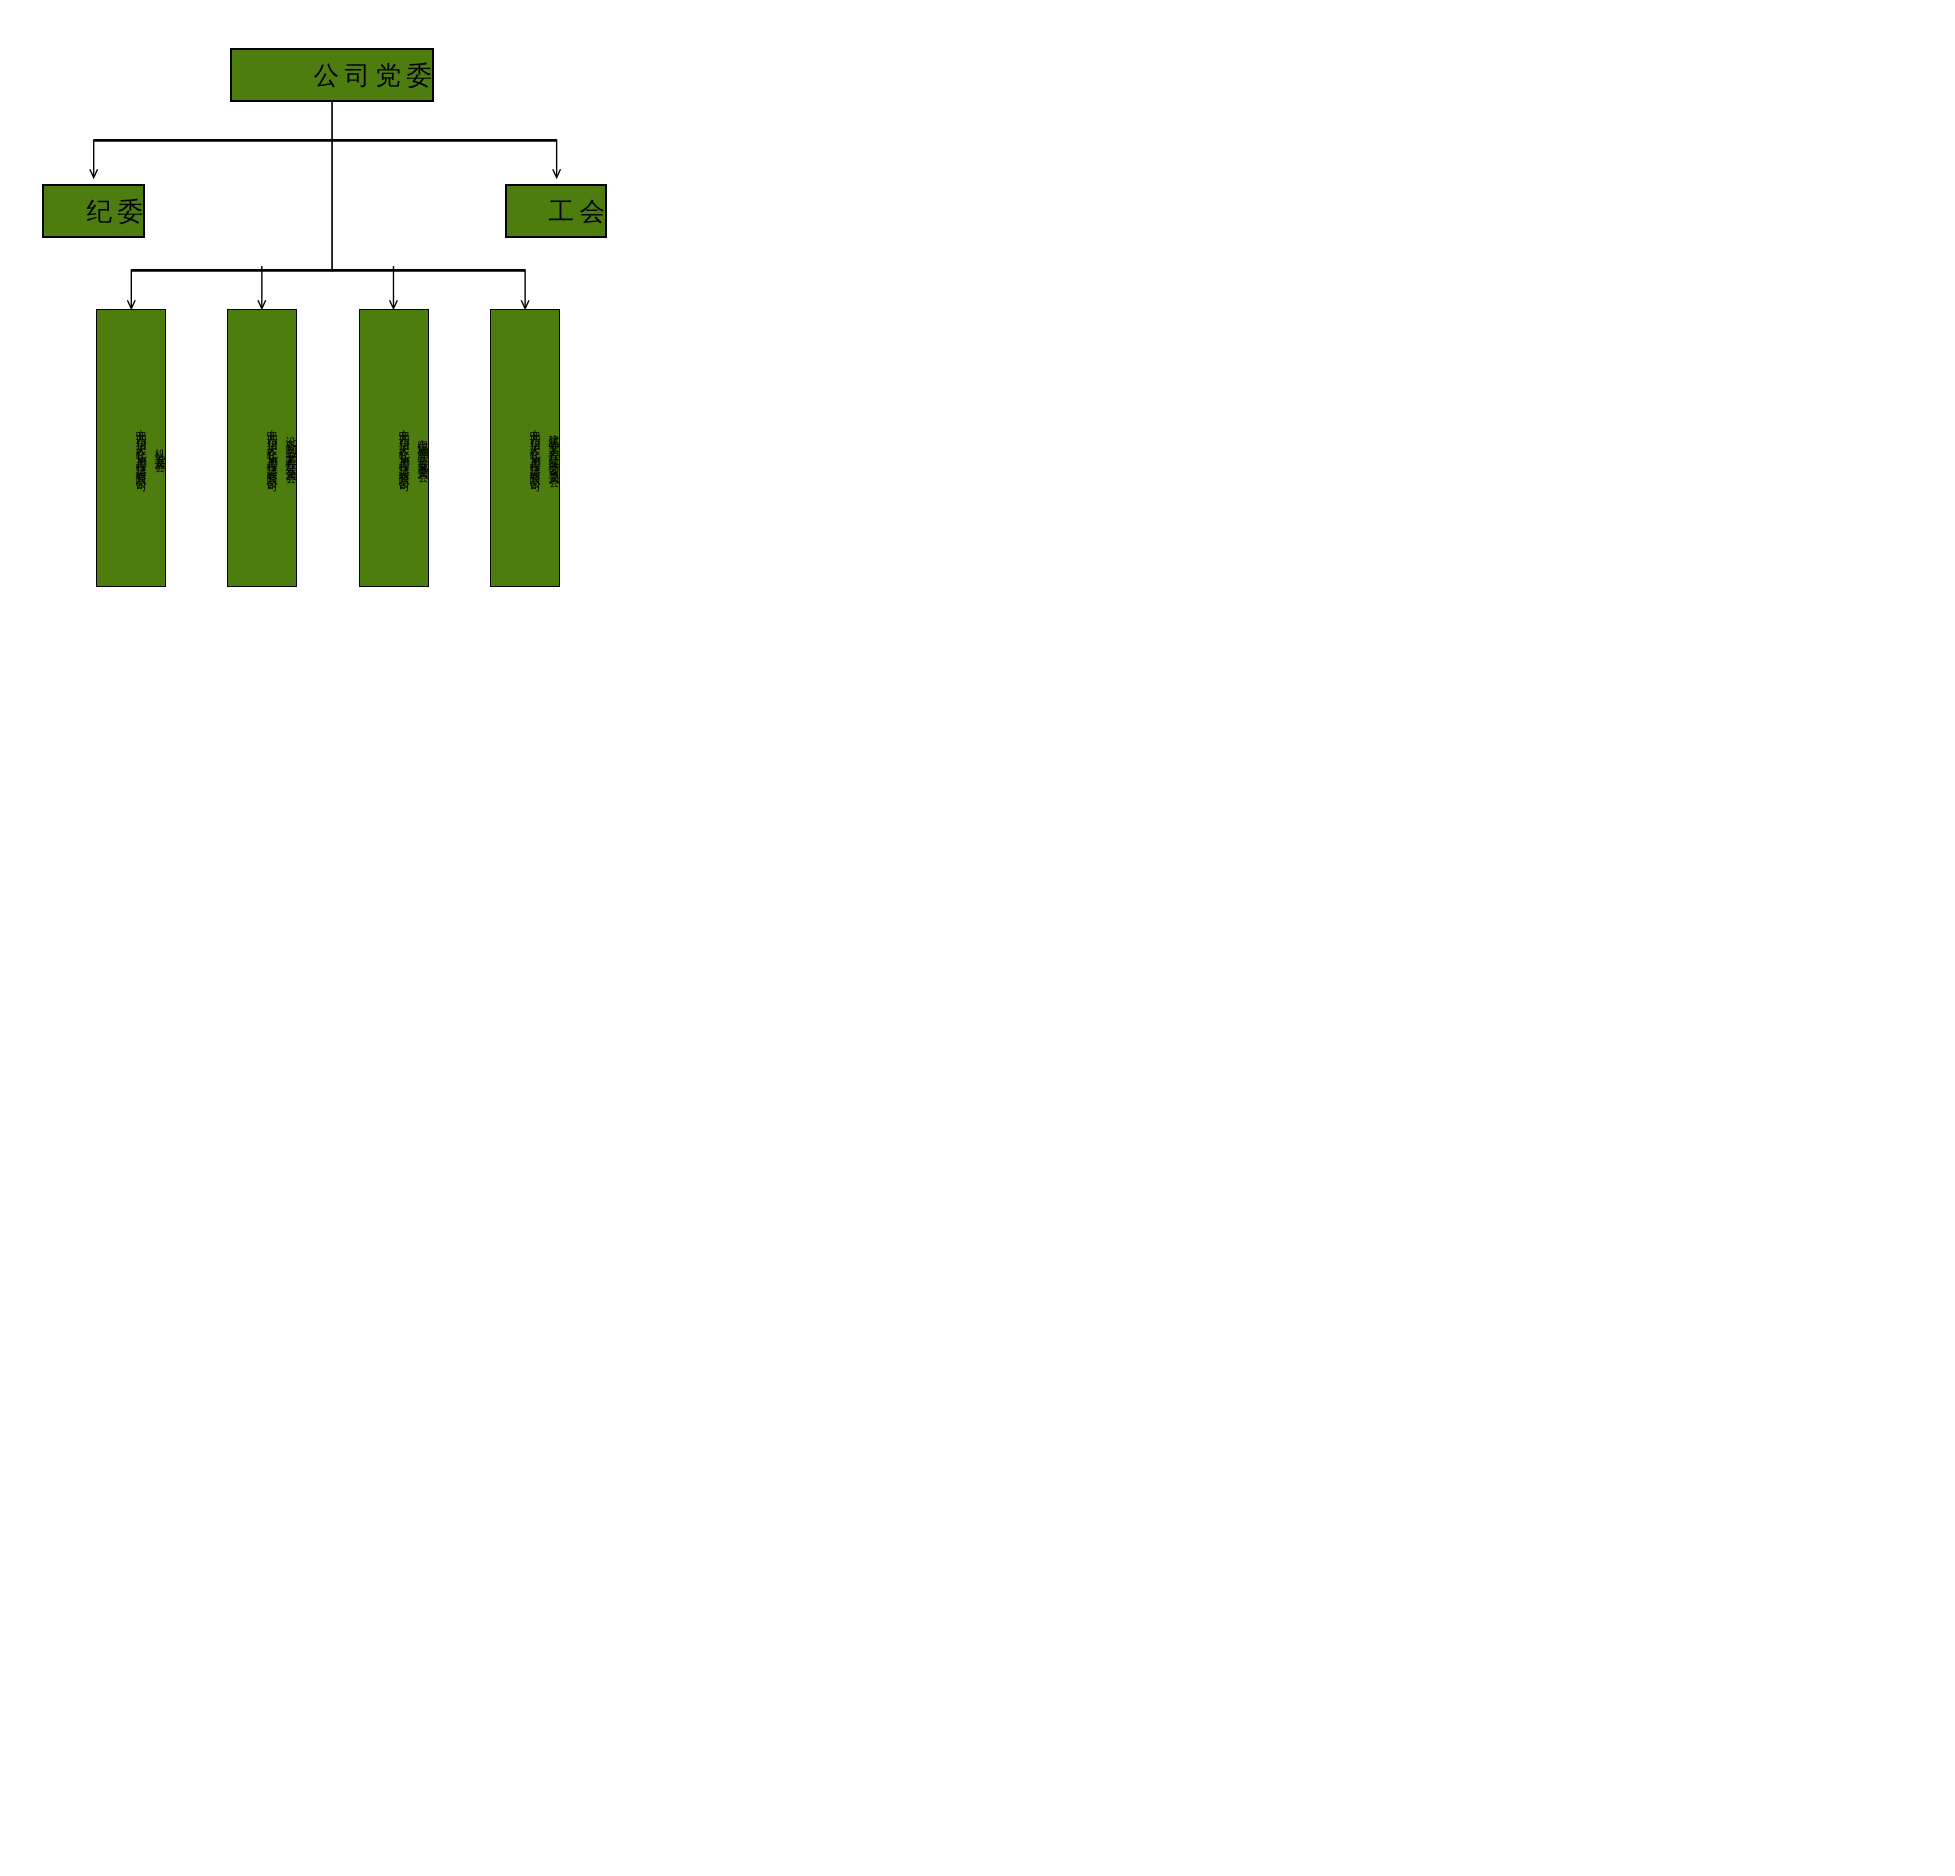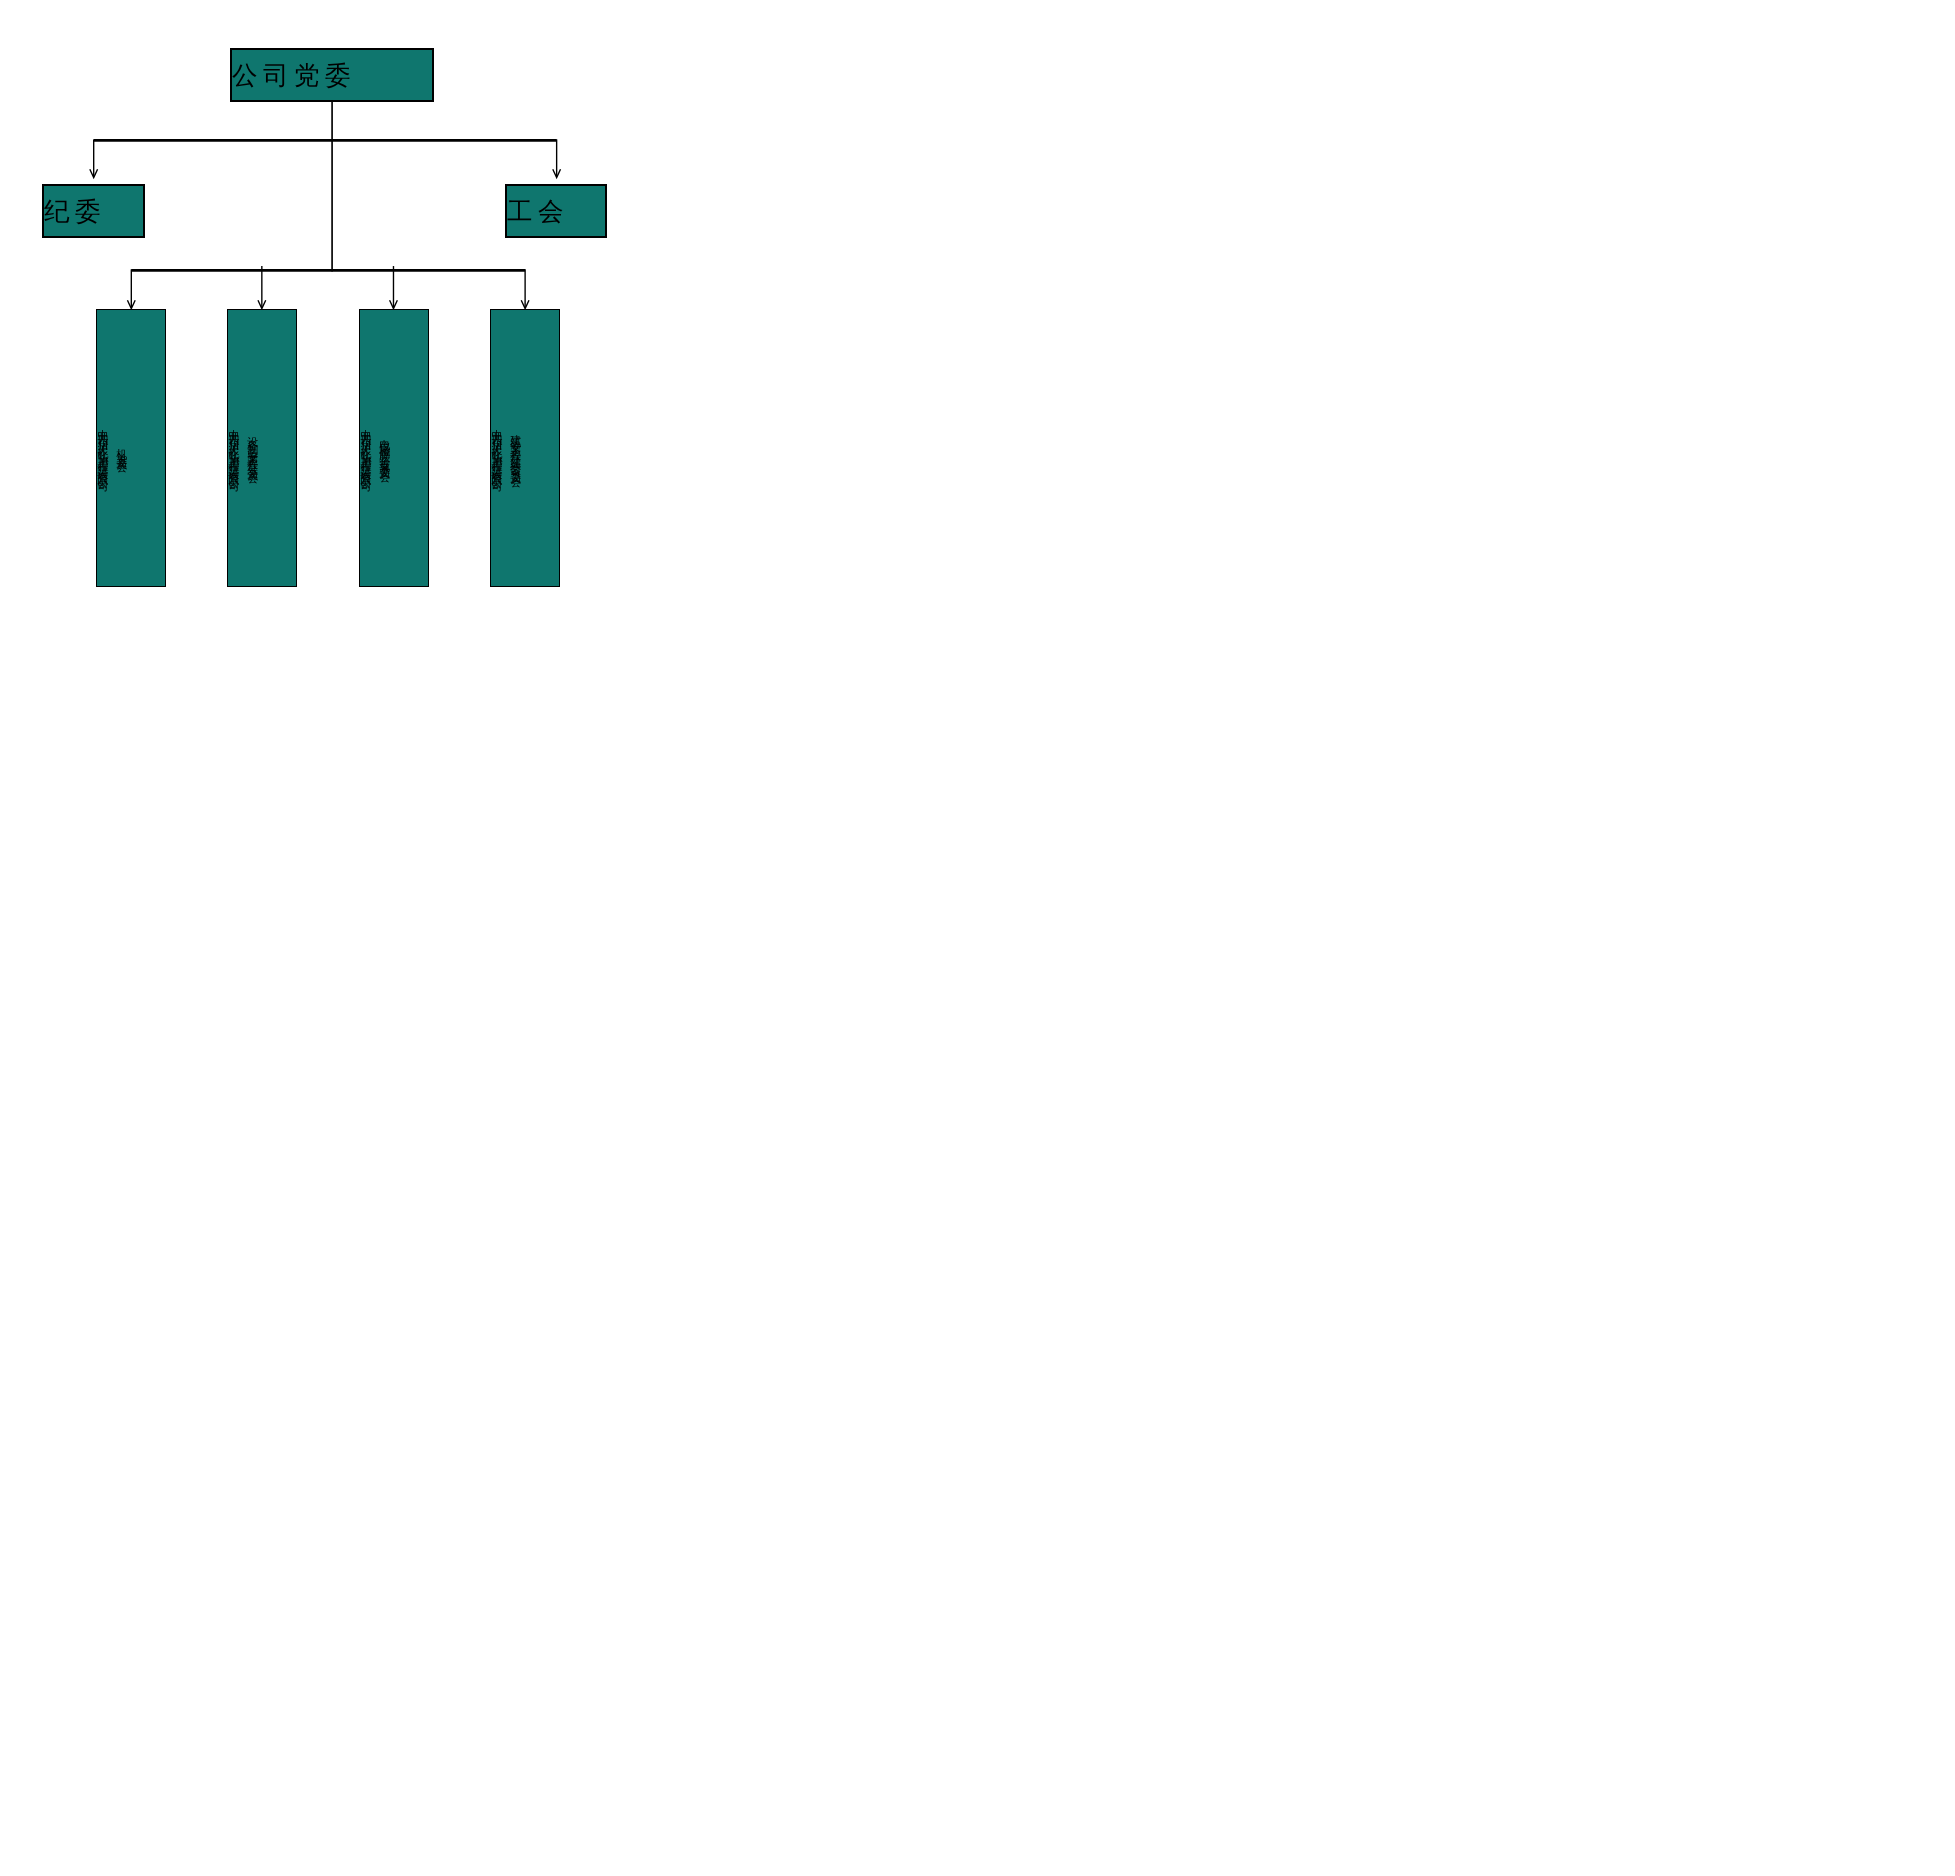--- a/index.html
+++ b/index.html
@@ -15,26 +15,26 @@
   svg.connectors {
     position: absolute;
     left: 0; top: 0;
     width: 652px; height: 625px;
   }
   svg.connectors line, svg.connectors polyline {
     stroke: #000000;
   }
   .node {
     position: absolute;
-    background: #0f766e;
+    background: #4d7c0f;
     border: 2.2px solid #000000;
     box-sizing: border-box;
     display: flex;
     align-items: center;
-    justify-content: flex-start;
+    justify-content: flex-end;
   }
   .node.top {
     left: 230px; top: 48px; width: 204px; height: 54px;
     border-width: 2.8px;
     font-size: 25.5px;
   }
   .node.side {
     top: 184px; width: 103px; height: 54px;
     border-width: 2.2px;
     font-size: 25.5px;

